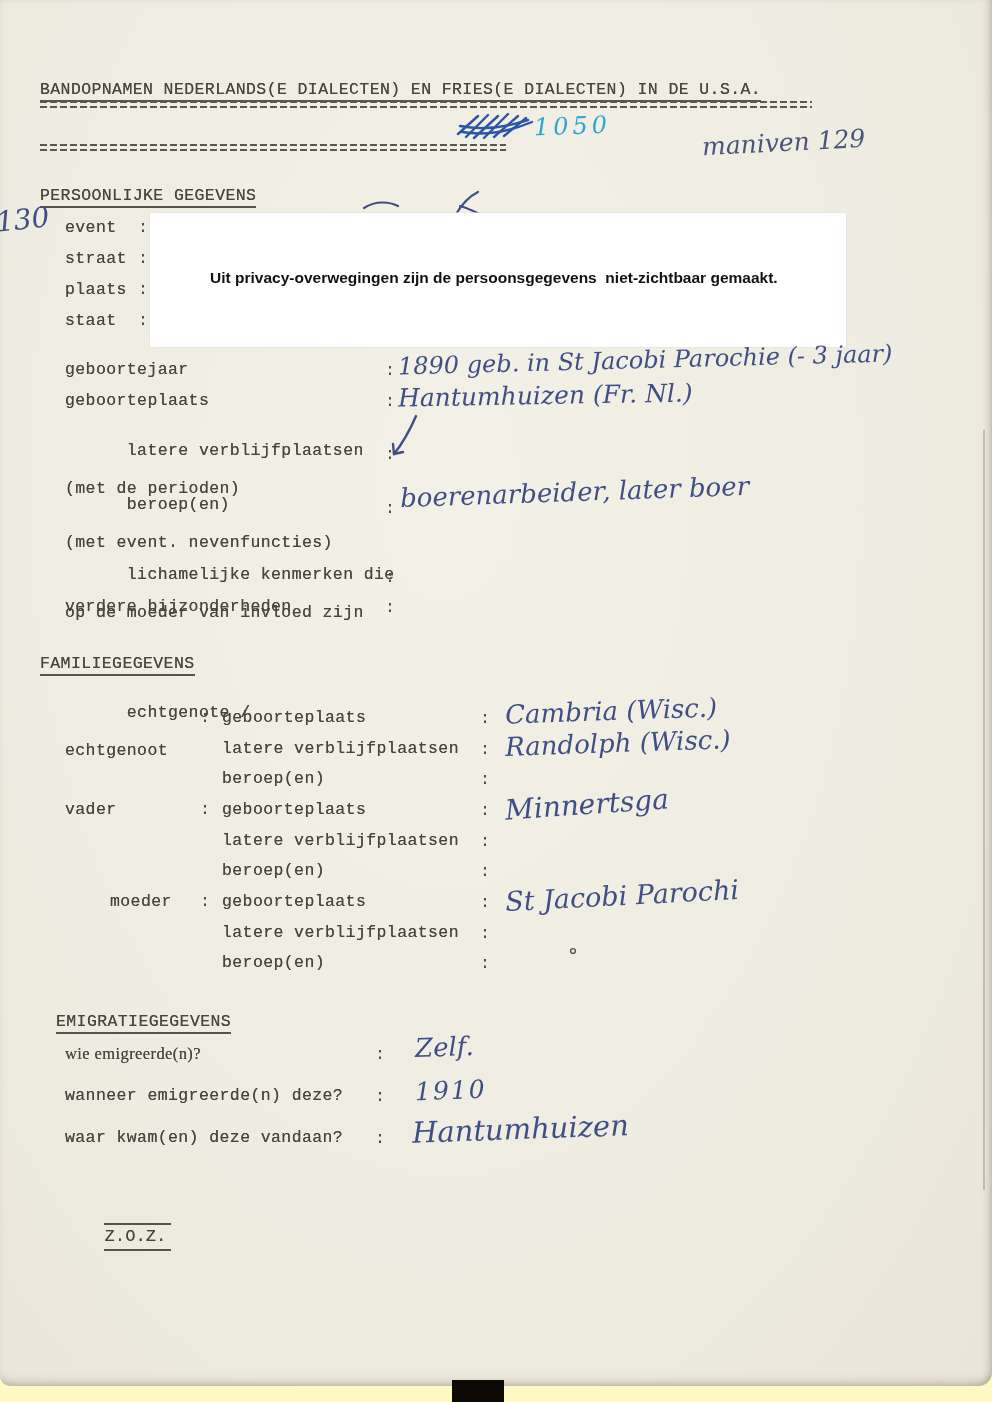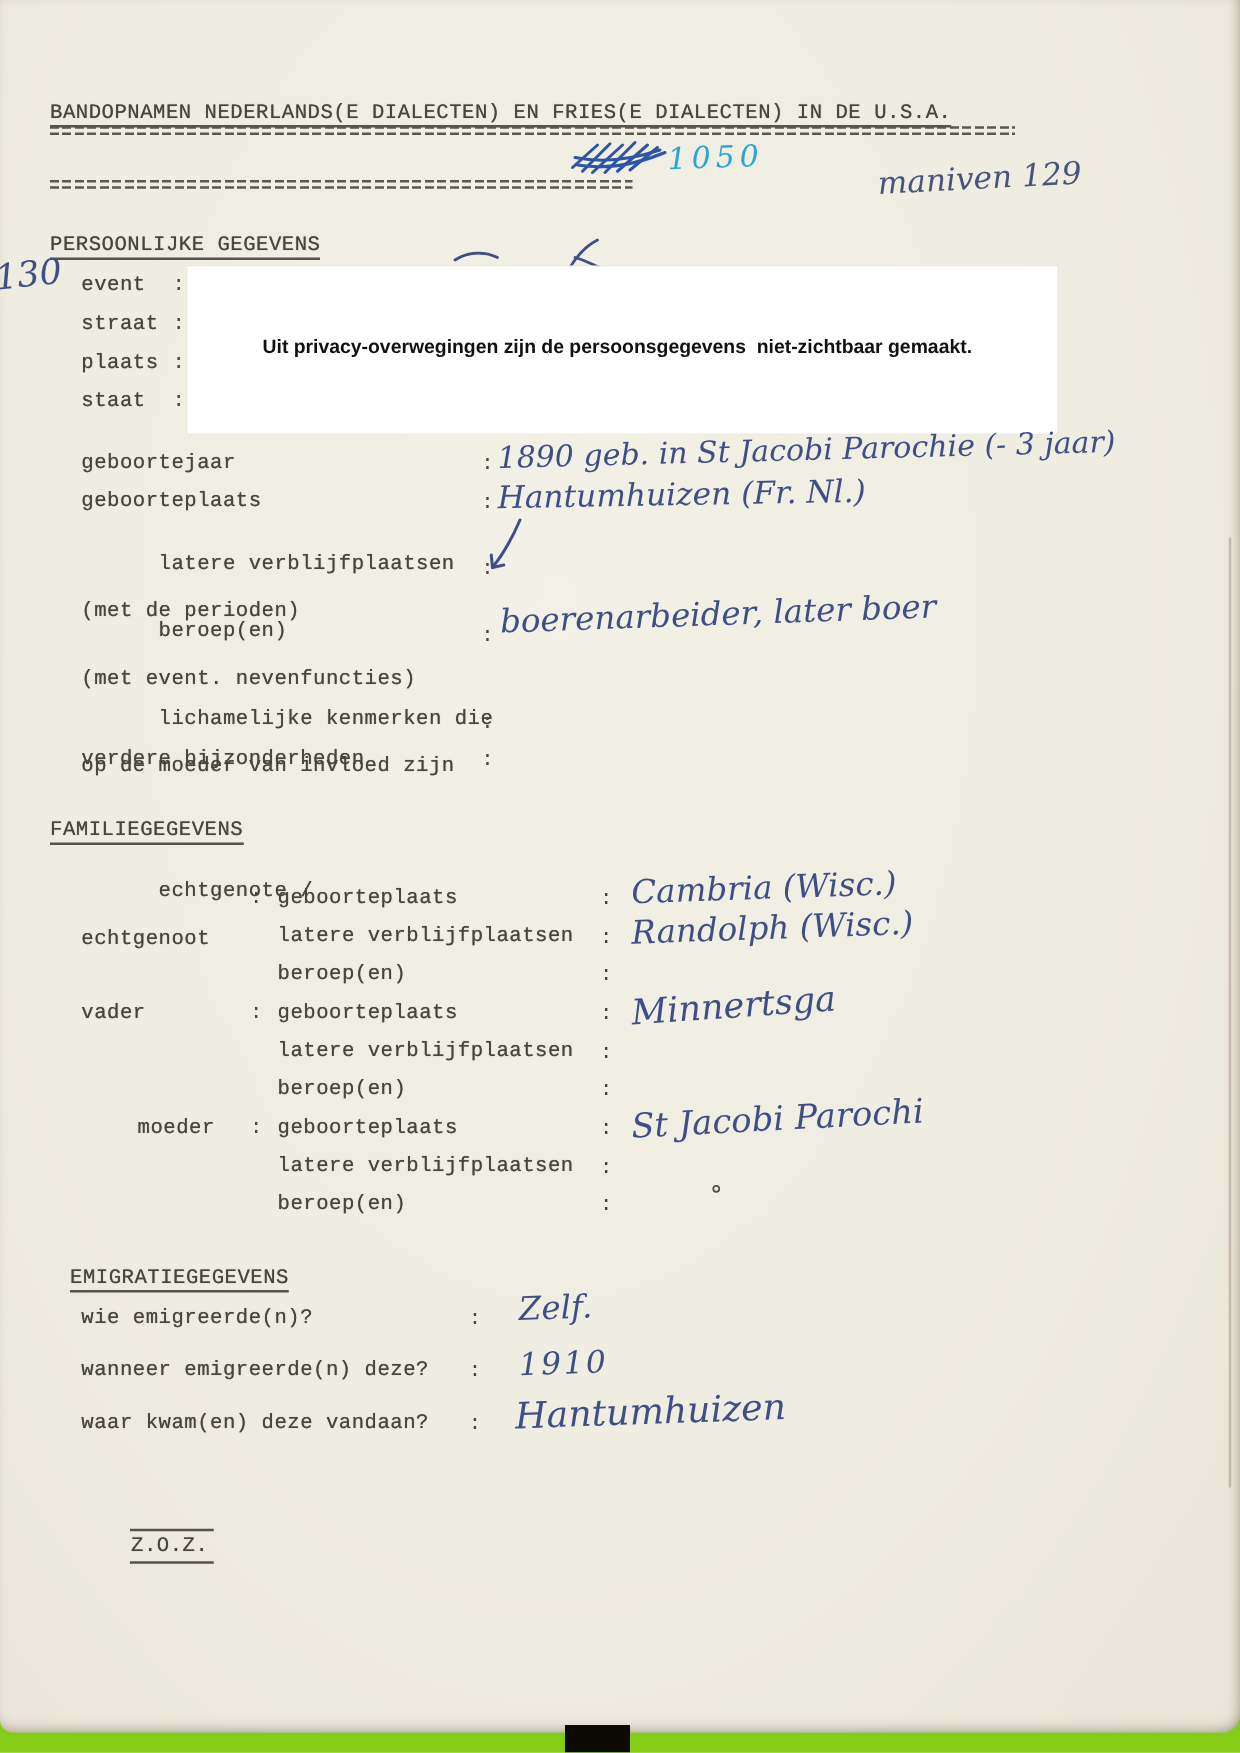--- a/index.html
+++ b/index.html
@@ -1,16 +1,16 @@
 <!DOCTYPE html>
 <html><head>
 <meta charset="utf-8">
 <style>
   html,body{margin:0;padding:0;}
-  .stage{position:relative;width:992px;height:1402px;background:#84cc16;overflow:hidden;
+  .stage{position:relative;width:992px;height:1402px;background:#fef9c3;overflow:hidden;
          font-family:"Liberation Mono",monospace;}
   .paper{position:absolute;left:0;top:0;width:992px;height:1386px;
          background:radial-gradient(ellipse at 45% 35%, #f3f0e7 0%, #efece1 55%, #e9e5d8 100%);
          border-radius:0 0 14px 10px;
          box-shadow:inset -6px 0 10px -6px rgba(120,110,90,.55), inset 0 -8px 12px -8px rgba(90,80,60,.5);}
   .seam{position:absolute;left:452px;top:1380px;width:52px;height:22px;background:#0d0a06;}
   .crease{position:absolute;left:983px;top:430px;width:2px;height:760px;background:rgba(150,140,120,.45);}
 
   .typed{position:absolute;color:#47453e;font-size:16.5px;letter-spacing:.4px;white-space:pre;
          text-shadow:0 0 .6px rgba(70,68,60,.8);}
@@ -167,21 +167,21 @@
 
     <div class="typed" style="left:222px;top:953px;">beroep(en)</div>
     <span class="colon" style="left:480px;top:954px;"></span>
 
     <svg style="left:568px;top:946px;" width="10" height="10" viewBox="0 0 10 10">
       <circle cx="5" cy="5" r="2.4" fill="none" stroke="#55534a" stroke-width="1.4"></circle>
     </svg>
 
     <div class="typed heading" style="left:40px;top:1012px;margin-left:16px;">EMIGRATIEGEGEVENS</div>
 
-    <div class="typed" style="left:65px;top:1044px;">wie emigreerde(n)?</div>
+    <div class="typed" style="left:65px;top:1044px;font-family:Liberation Serif, serif;">wie emigreerde(n)?</div>
     <span class="colon" style="left:375px;top:1045px;"></span>
     <div class="hand" style="left:415px;top:1032px;font-size:26px;transform:rotate(-2deg);">Zelf.</div>
 
     <div class="typed" style="left:65px;top:1086px;">wanneer emigreerde(n) deze?</div>
     <span class="colon" style="left:375px;top:1087px;"></span>
     <div class="hand" style="left:415px;top:1076px;font-size:25px;letter-spacing:2px;transform:rotate(-2deg);">1910</div>
 
     <div class="typed" style="left:65px;top:1128px;">waar kwam(en) deze vandaan?</div>
     <span class="colon" style="left:375px;top:1129px;"></span>
     <div class="hand" style="left:412px;top:1112px;font-size:29px;transform:rotate(-2deg);">Hantumhuizen</div>

